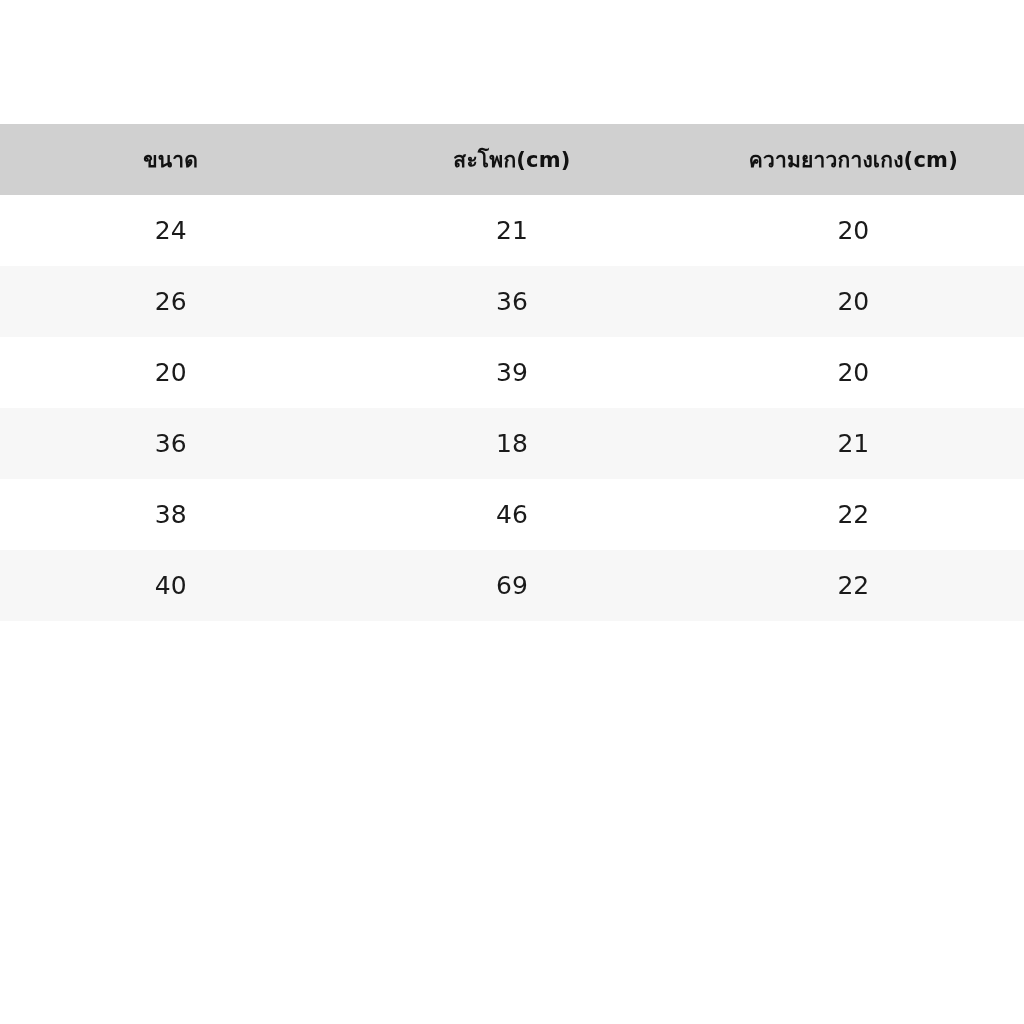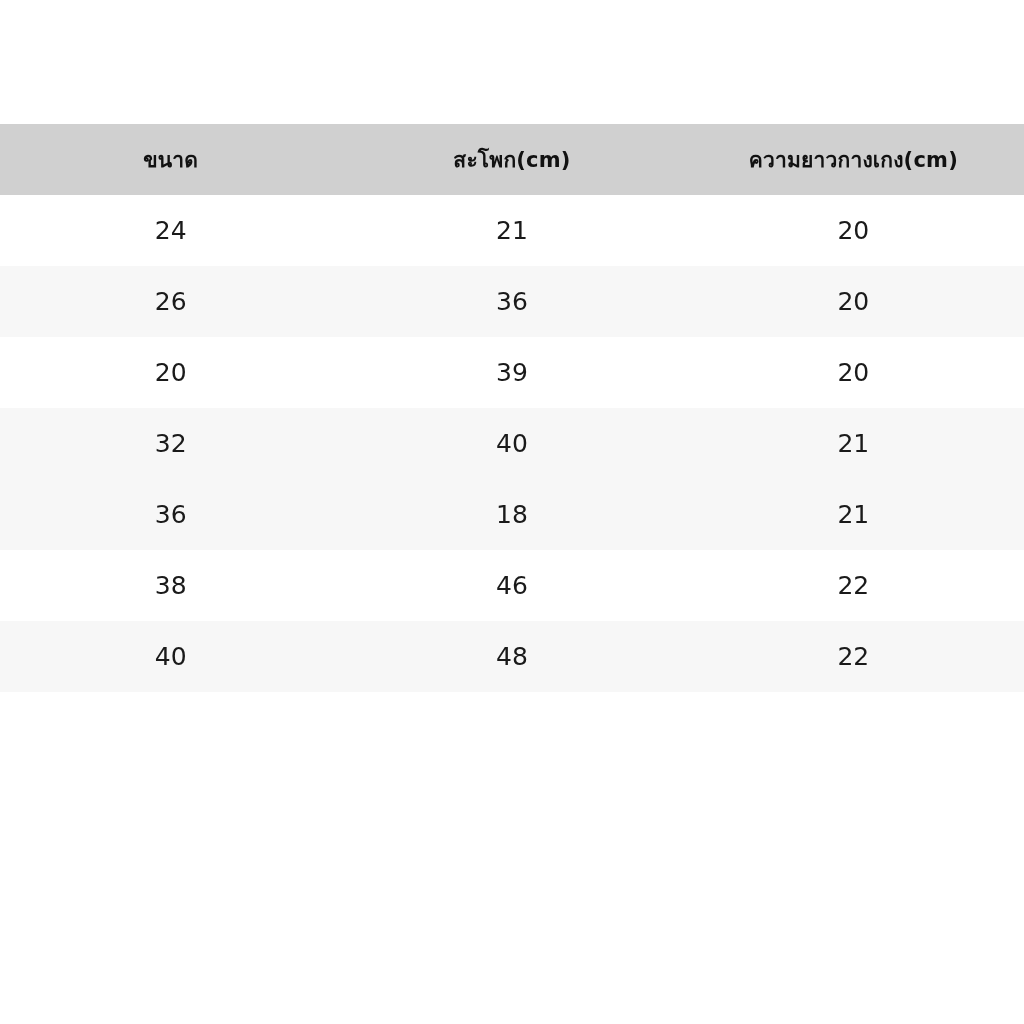--- a/index.html
+++ b/index.html
@@ -103,37 +103,32 @@
         <td>26</td>
         <td>36</td>
         <td>20</td>
       </tr>
       <tr class="row-even">
         <td>20</td>
         <td>39</td>
         <td>20</td>
       </tr>
       <tr class="row-odd">
-        <td>32</td>
-        <td>40</td>
-        <td>21</td>
-      </tr>
-      <tr class="row-odd">
         <td>36</td>
         <td>18</td>
         <td>21</td>
       </tr>
       <tr class="row-even">
         <td>38</td>
         <td>46</td>
         <td>22</td>
       </tr>
       <tr class="row-odd">
         <td>40</td>
-        <td>48</td>
+        <td>69</td>
         <td>22</td>
       </tr>
     </tbody>
   </table>
 
   <div class="bottom-spacer"></div>
 
 </div>
 
 </body></html>

